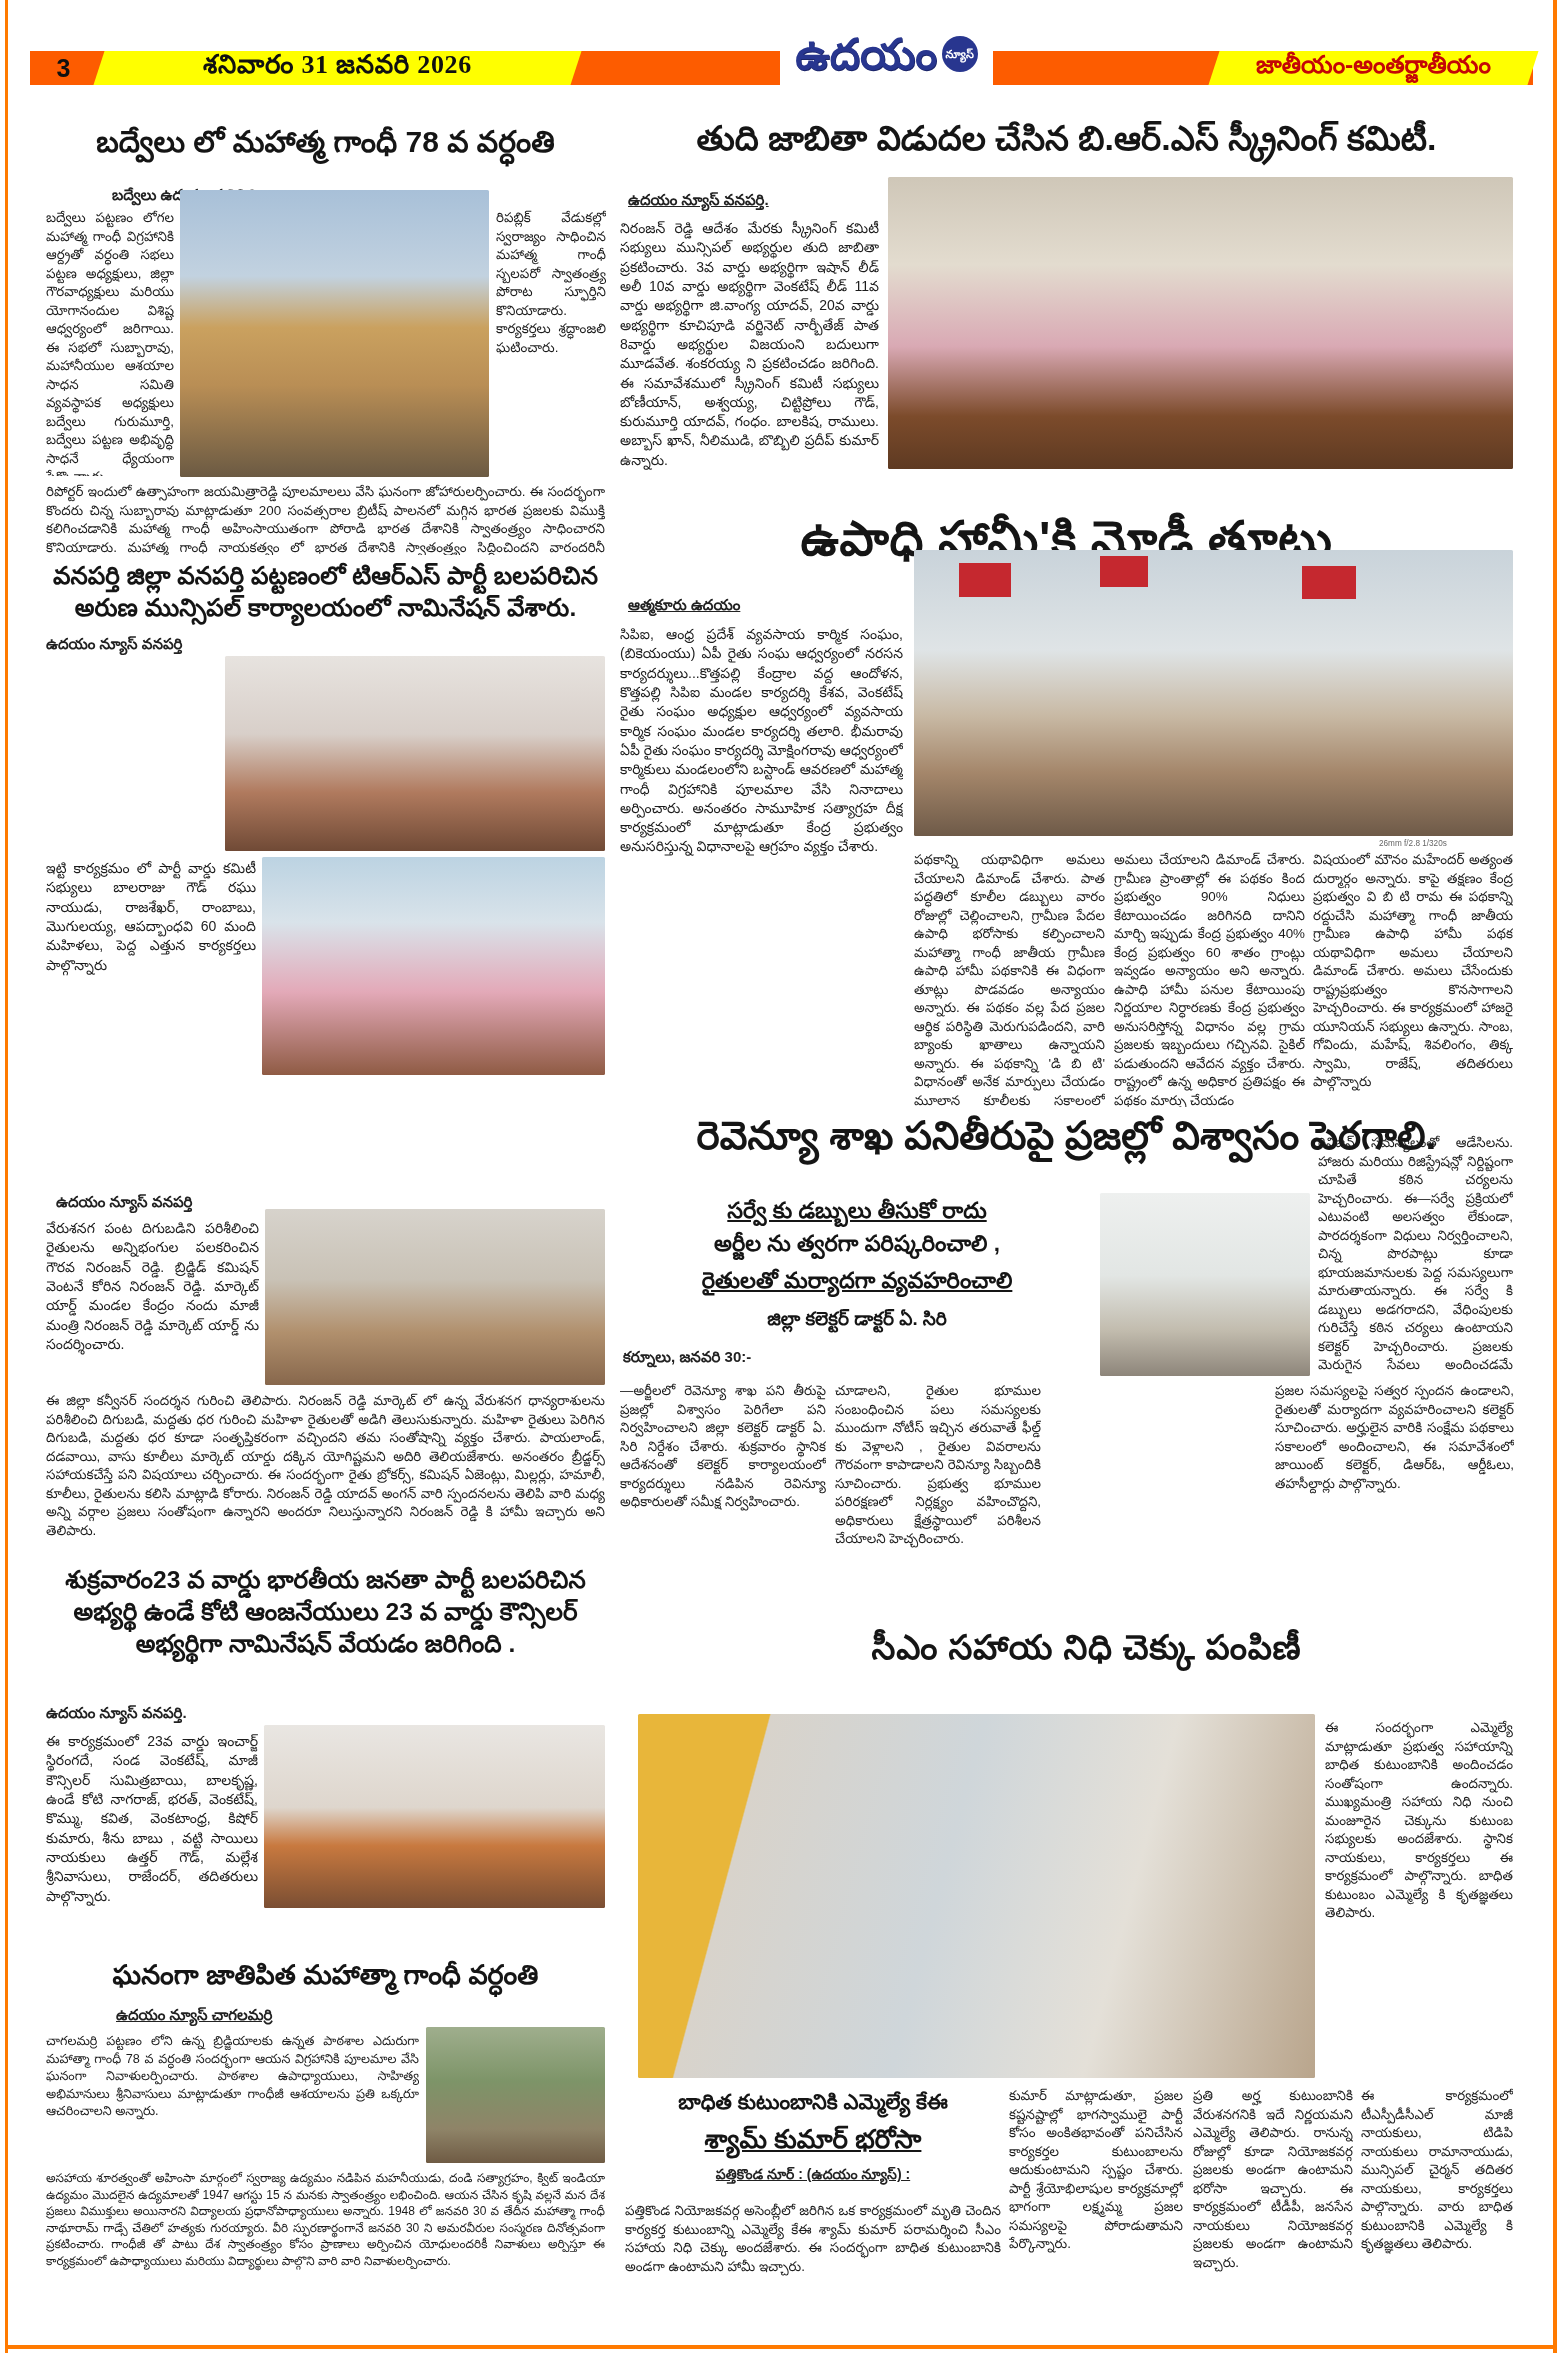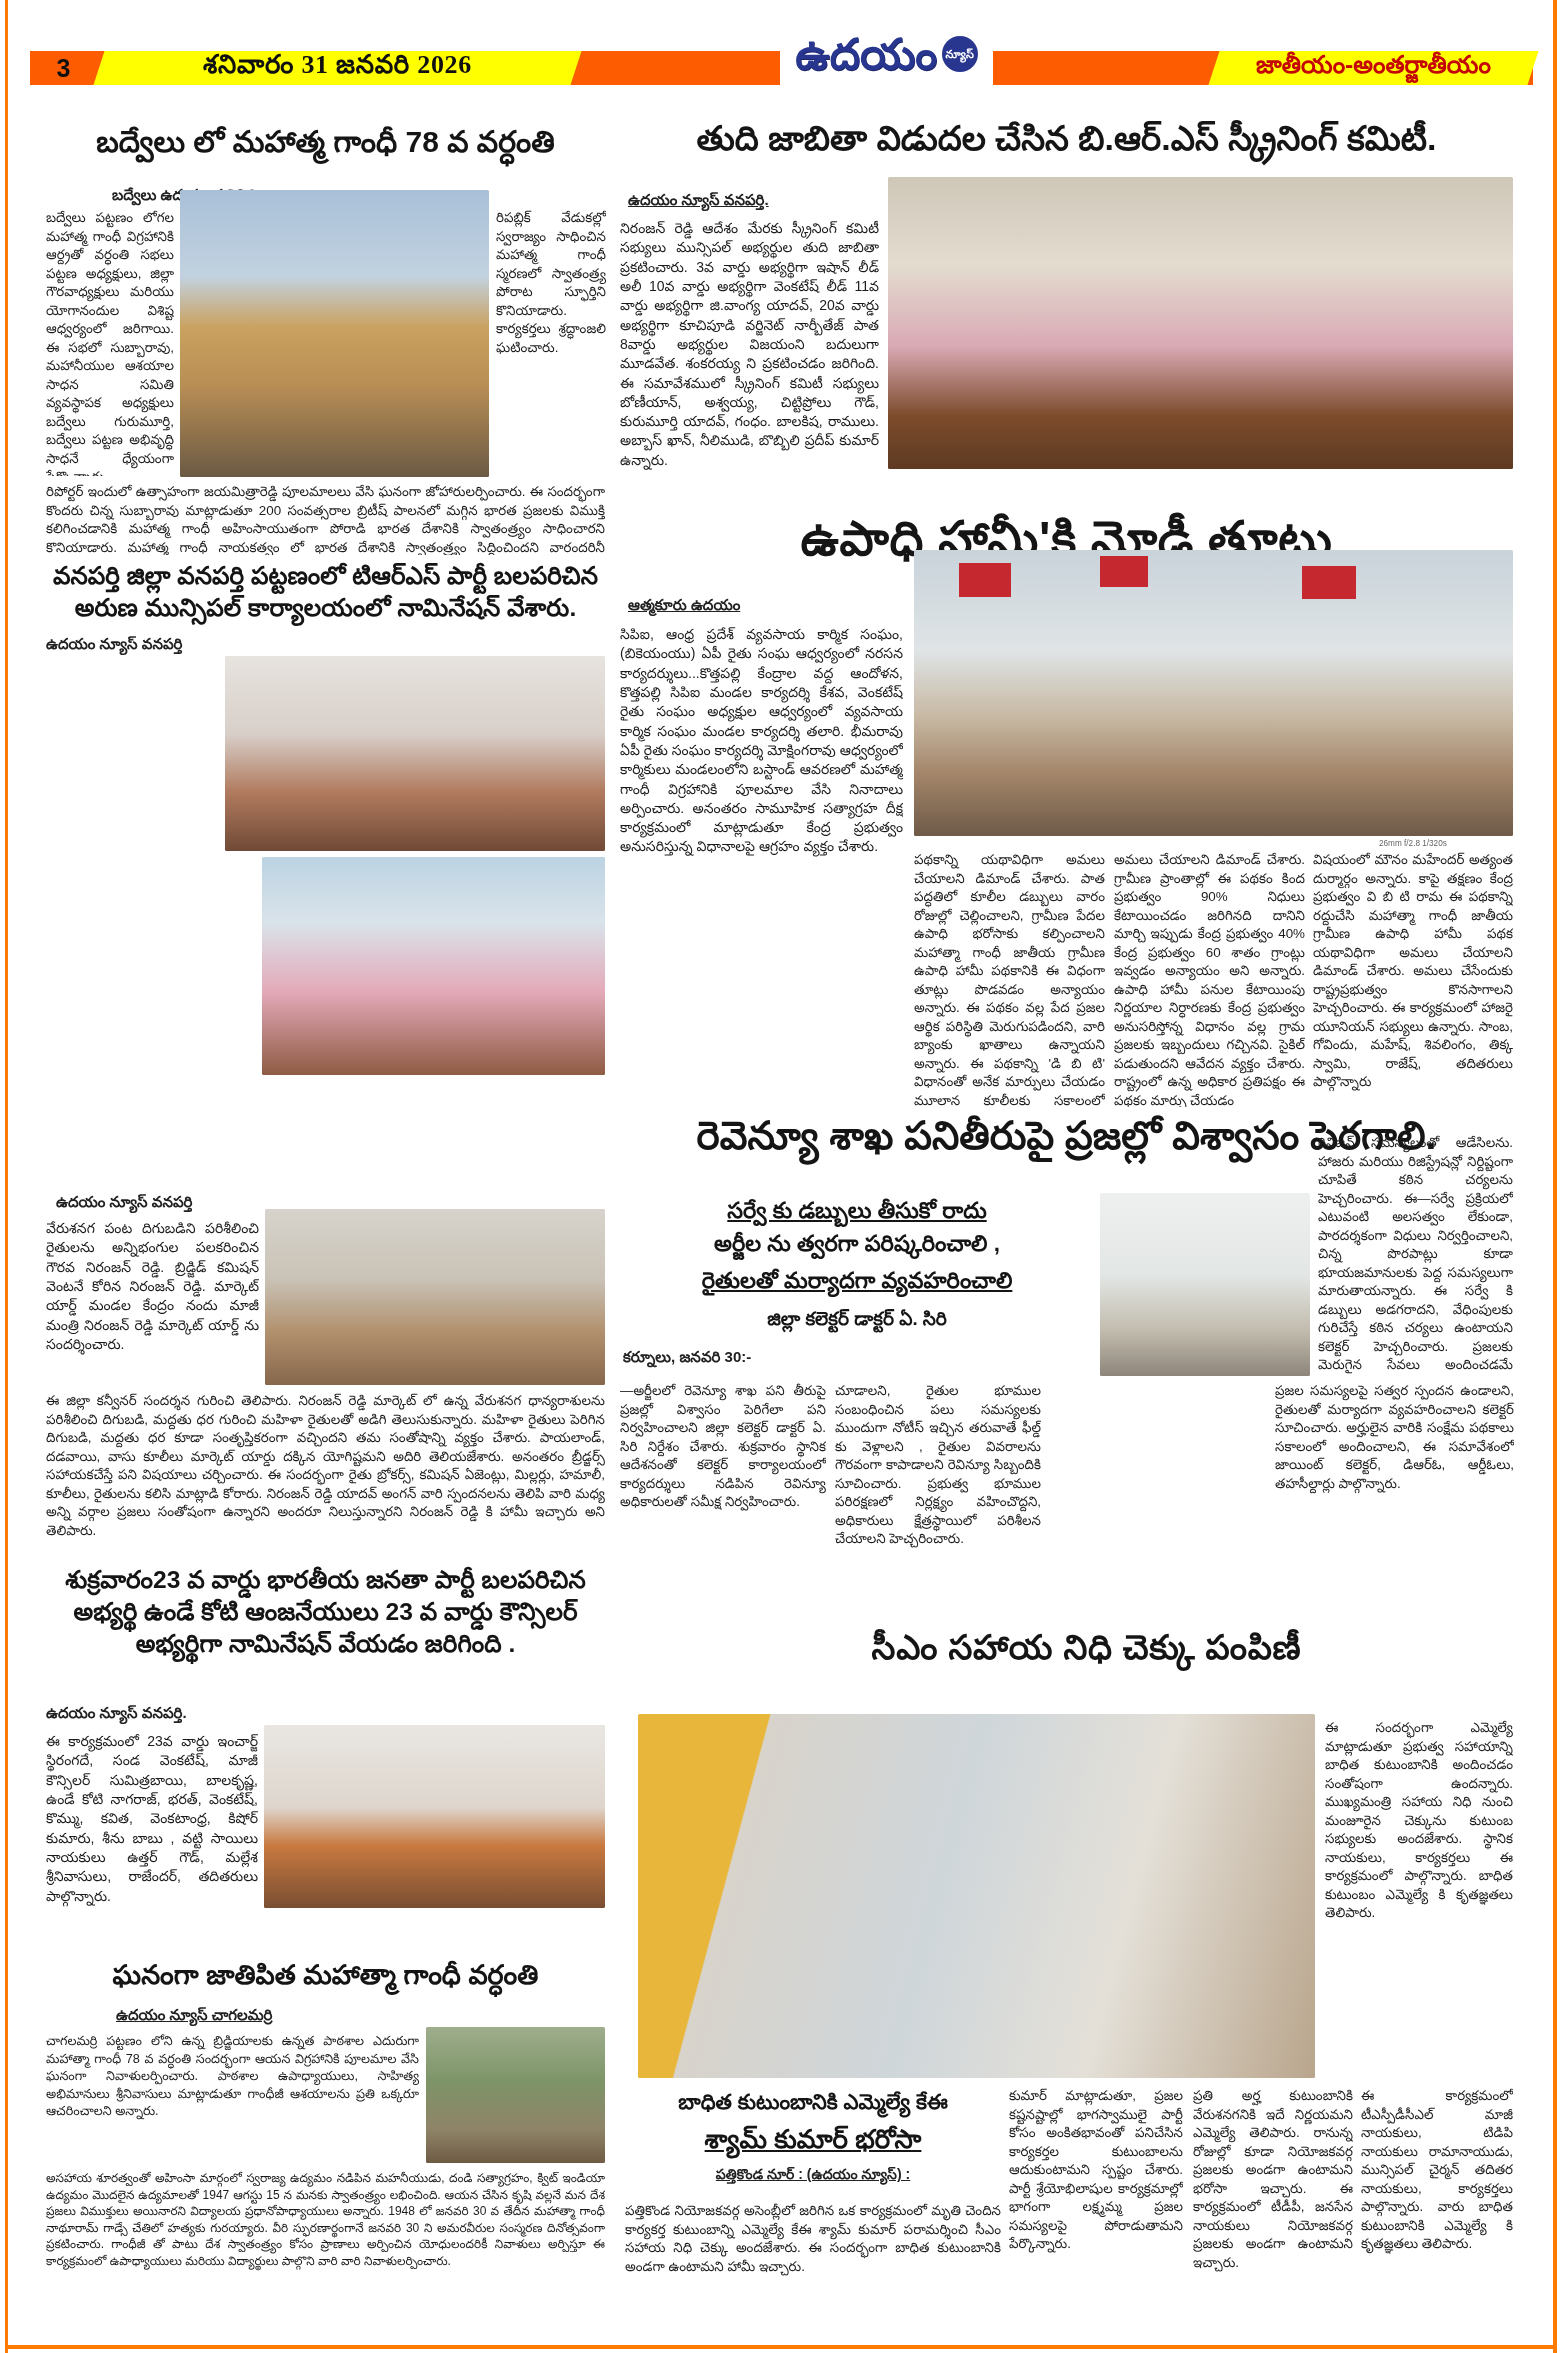--- a/index.html
+++ b/index.html
@@ -53,26 +53,27 @@
   </div>
   <div class="logo-box">
     <span class="logo-main">ఉదయం</span>
     <span class="logo-badge">న్యూస్</span>
   </div>
 
   <div class="abs hl" style="left:46px;top:125px;width:559px;font-size:30px;">బద్వేలు లో మహాత్మ గాంధీ 78 వ వర్ధంతి</div>
   <div class="abs byline" style="left:112px;top:186px;">బద్వేలు ఉదయం ప్రతినిధి</div>
   <div class="abs body-txt" style="left:46px;top:209px;width:128px;height:267px;font-size:13.4px;">బద్వేలు పట్టణం లోగల మహాత్మ గాంధీ విగ్రహానికి ఆర్ద్రతో వర్ధంతి సభలు పట్టణ అధ్యక్షులు, జిల్లా గౌరవాధ్యక్షులు మరియు యోగానందుల విశిష్ట ఆధ్వర్యంలో జరిగాయి. ఈ సభలో సుబ్బారావు, మహానీయుల ఆశయాల సాధన సమితి వ్యవస్థాపక అధ్యక్షులు బద్వేలు గురుమూర్తి, బద్వేలు పట్టణ అభివృద్ధి సాధనే ధ్యేయంగా పేర్కొన్నారు.</div>
   <div class="ph" style="left:180px;top:190px;width:309px;height:287px;background:linear-gradient(180deg,#a8c0d8 0%,#c2d2e0 30%,#caa15f 48%,#b98e55 68%,#6b5a43 100%);"></div>
-  <div class="abs body-txt" style="left:496px;top:209px;width:110px;height:267px;font-size:13.4px;">రిపబ్లిక్ వేడుకల్లో స్వరాజ్యం సాధించిన మహాత్మ గాంధీ స్మరణలో స్వాతంత్ర్య పోరాట స్ఫూర్తిని కొనియాడారు. కార్యకర్తలు శ్రద్ధాంజలి ఘటించారు.</div>
+  <div class="abs body-txt" style="left:496px;top:209px;width:110px;height:267px;font-size:13.4px;">రిపబ్లిక్ వేడుకల్లో స్వరాజ్యం సాధించిన మహాత్మ గాంధీ స్బలపరో స్వాతంత్ర్య పోరాట స్ఫూర్తిని కొనియాడారు. కార్యకర్తలు శ్రద్ధాంజలి ఘటించారు.</div>
   <div class="abs body-txt" style="left:46px;top:483px;width:559px;height:72px;font-size:13.4px;">రిపోర్టర్ ఇందులో ఉత్సాహంగా జయమిత్రారెడ్డి పూలమాలలు వేసి ఘనంగా జోహారులర్పించారు. ఈ సందర్భంగా కొందరు చిన్న సుబ్బారావు మాట్లాడుతూ 200 సంవత్సరాల బ్రిటీష్ పాలనలో మగ్గిన భారత ప్రజలకు విముక్తి కలిగించడానికి మహాత్మ గాంధీ అహింసాయుతంగా పోరాడి భారత దేశానికి స్వాతంత్ర్యం సాధించారని కొనియాడారు. మహాత్మ గాంధీ నాయకత్వం లో భారత దేశానికి స్వాతంత్ర్యం సిద్ధించిందని వారందరినీ స్మరించుకోవాలని అన్నారు. ఈ కార్యక్రమంలో వర్తక సంఘం సభ్యులు రిటైర్డ్ ఉపాధ్యాయులు తులసి సుభాష్, వ్యవసాయదారులు శ్రీరాములు, కొనేటి వెంకటసుబ్బారావు తదితరులు పాల్గొన్నారు.</div>
 
   <div class="abs subhead" style="left:46px;top:560px;width:559px;font-size:24.6px;">వనపర్తి జిల్లా వనపర్తి పట్టణంలో టిఆర్ఎస్ పార్టీ బలపరిచిన అరుణ మున్సిపల్ కార్యాలయంలో నామినేషన్ వేశారు.</div>
   <div class="abs byline" style="left:46px;top:635px;">ఉదయం న్యూస్ వనపర్తి</div>
   <div class="ph" style="left:225px;top:656px;width:380px;height:195px;background:linear-gradient(180deg,#e7e3df 0%,#d8cfc9 40%,#b07a5e 70%,#704a36 100%);"></div>
+  <div class="abs body-txt" style="left:46px;top:859px;width:210px;height:216px;">ఇట్టి కార్యక్రమం లో పార్టీ వార్డు కమిటీ సభ్యులు బాలరాజు గౌడ్ రఘు నాయుడు, రాజశేఖర్, రాంబాబు, మొగులయ్య, ఆపద్బాంధవి 60 మంది మహిళలు, పెద్ద ఎత్తున కార్యకర్తలు పాల్గొన్నారు</div>
   <div class="ph" style="left:262px;top:857px;width:343px;height:218px;background:linear-gradient(180deg,#bcd3e2 0%,#d9e3ea 30%,#e3a9b8 62%,#8f5b44 100%);"></div>
 
   <div class="abs byline" style="left:56px;top:1193px;">ఉదయం న్యూస్ వనపర్తి</div>
   <div class="abs body-txt" style="left:46px;top:1219px;width:213px;height:165px;">వేరుశనగ పంట దిగుబడిని పరిశీలించి రైతులను అన్నిభంగుల పలకరించిన గౌరవ నిరంజన్ రెడ్డి. బ్రిడ్జిడ్ కమిషన్ వెంటనే కోరిన నిరంజన్ రెడ్డి. మార్కెట్ యార్డ్ మండల కేంద్రం నందు మాజీ మంత్రి నిరంజన్ రెడ్డి మార్కెట్ యార్డ్ ను సందర్శించారు.</div>
   <div class="ph" style="left:265px;top:1209px;width:340px;height:176px;background:linear-gradient(180deg,#d7d3cc 0%,#c9c2b6 40%,#b1906d 70%,#87674c 100%);"></div>
   <div class="abs body-txt" style="left:46px;top:1392px;width:559px;height:154px;font-size:13.4px;">ఈ జిల్లా కన్వీనర్ సందర్శన గురించి తెలిపారు. నిరంజన్ రెడ్డి మార్కెట్ లో ఉన్న వేరుశనగ ధాన్యరాశులను పరిశీలించి దిగుబడి, మద్దతు ధర గురించి మహిళా రైతులతో అడిగి తెలుసుకున్నారు. మహిళా రైతులు పెరిగిన దిగుబడి, మద్దతు ధర కూడా సంతృప్తికరంగా వచ్చిందని తమ సంతోషాన్ని వ్యక్తం చేశారు. పాయలాండ్, దడవాయి, వాసు కూలీలు మార్కెట్ యార్డు దక్కిన యోగిష్టమని అదిరి తెలియజేశారు. అనంతరం బ్రీడ్జర్స్ సహాయకచేస్తే పని విషయాలు చర్చించారు. ఈ సందర్భంగా రైతు బ్రోకర్స్, కమిషన్ ఏజెంట్లు, మిల్లర్లు, హమాలీ, కూలీలు, రైతులను కలిసి మాట్లాడి కోరారు. నిరంజన్ రెడ్డి యాదవ్ అంగన్ వారి స్పందనలను తెలిపి వారి మధ్య అన్ని వర్గాల ప్రజలు సంతోషంగా ఉన్నారని అందరూ నిలుస్తున్నారని నిరంజన్ రెడ్డి కి హామీ ఇచ్చారు అని తెలిపారు.</div>
 
   <div class="abs subhead" style="left:46px;top:1564px;width:559px;font-size:24.6px;">శుక్రవారం23 వ వార్డు భారతీయ జనతా పార్టీ బలపరిచిన అభ్యర్థి ఉండే కోటి ఆంజనేయులు 23 వ వార్డు కౌన్సిలర్ అభ్యర్థిగా నామినేషన్ వేయడం జరిగింది .</div>
   <div class="abs byline" style="left:46px;top:1704px;">ఉదయం న్యూస్ వనపర్తి.</div>
   <div class="abs body-txt" style="left:46px;top:1732px;width:212px;height:176px;">ఈ కార్యక్రమంలో 23వ వార్డు ఇంచార్జ్ స్థిరంగదే, సండ వెంకటేష్, మాజీ కౌన్సిలర్ సుమిత్రబాయి, బాలకృష్ణ, ఉండే కోటి నాగరాజ్, భరత్, వెంకటేష్, కొమ్ము, కవిత, వెంకటాంధ్ర, కిషోర్ కుమారు, శీను బాబు , వట్టి సాయిలు నాయకులు ఉత్తర్ గౌడ్, మల్లేశ శ్రీనివాసులు, రాజేందర్, తదితరులు పాల్గొన్నారు.</div>

